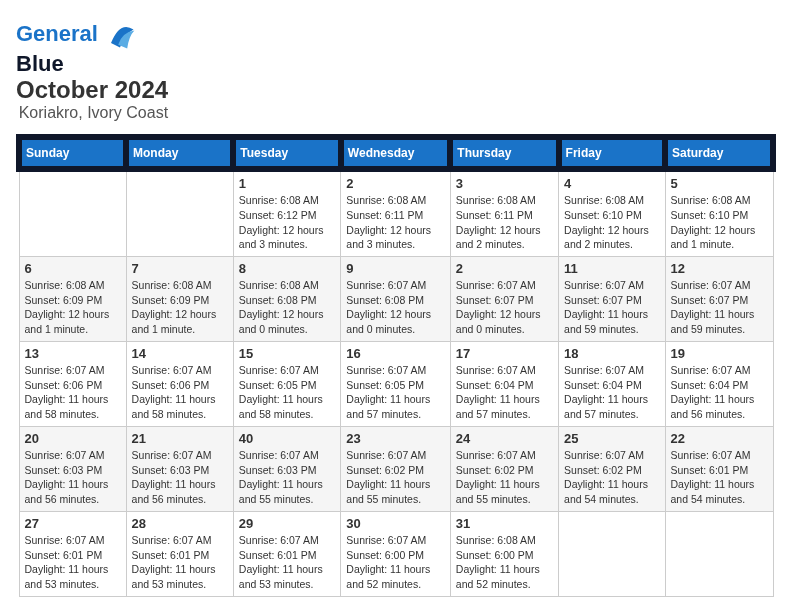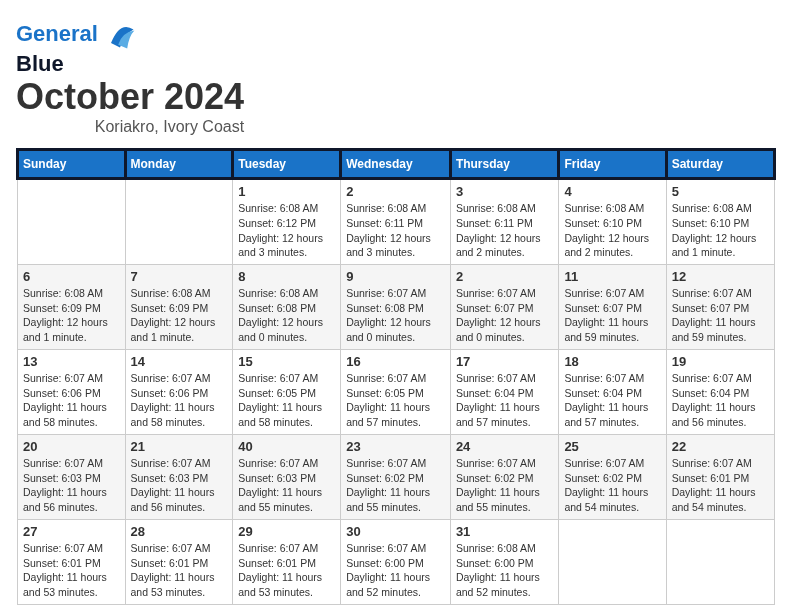--- a/index.html
+++ b/index.html
@@ -32,42 +32,42 @@
     }
     .logo-icon {
       width: 36px;
       height: 36px;
       margin-left: 4px;
     }
     .title-block {
       text-align: right;
     }
     .month-title {
-      font-size: 36px;
+      font-size: 24px;
       font-weight: bold;
       color: #333;
       text-align: right;
     }
     .location {
       font-size: 16px;
       color: #555;
     }
     table {
       width: 100%;
       border-collapse: collapse;
       font-size: 11px;
     }
     thead th {
       background-color: #1a73c8;
       color: #fff;
       padding: 6px 4px;
       text-align: left;
       font-size: 12px;
       font-weight: bold;
-      border: 3px solid #0f172a;
+      border: 6px solid #0f172a;
     }
     tbody td {
       border: 1px solid #ccc;
       vertical-align: top;
       padding: 4px 5px;
       height: 85px;
       width: 113px;
       color: #333;
     }
     tbody tr:nth-child(even) td {

